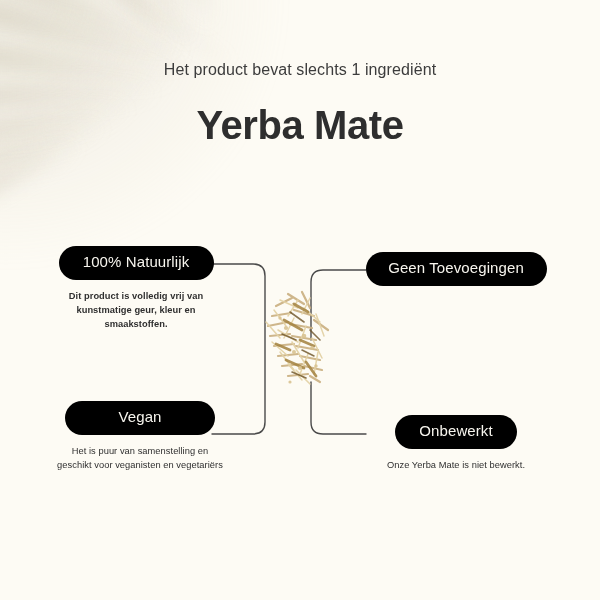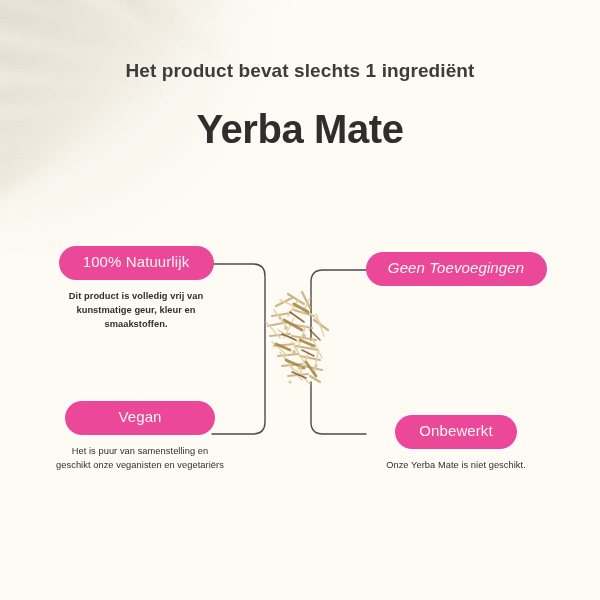--- a/index.html
+++ b/index.html
@@ -63,26 +63,26 @@
   
   .head-wrap {
     position: absolute;
     top: 60px;
     left: 0;
     width: 600px;
     text-align: center;
     z-index: 3;
   }
   .subhead {
-    font-size: 19px;
+    font-size: 16px;
     color: #3c3c3c;
     letter-spacing: 0.1px;
     line-height: 1.2;
     margin: 0;
-    font-weight: 700;
+    font-weight: 400;
   }
   .title {
     margin: 26px 0 12px 0;
     font-size: 40px;
     font-weight: 700;
     color: #2e2e2e;
     letter-spacing: -0.4px;
     line-height: 1;
   }
 
@@ -104,21 +104,21 @@
   }
 
   
   .feature {
     position: absolute;
     z-index: 4;
     text-align: center;
   }
   .pill {
     display: inline-block;
-    background: #ec4899;
+    background: #000000;
     color: #f7f5ee;
     border-radius: 999px;
     font-size: 15px;
     font-weight: 500;
     letter-spacing: 0.1px;
     padding: 8px 22px 9px;
     line-height: 1.1;
     white-space: nowrap;
     box-sizing: border-box;
   }
@@ -127,21 +127,21 @@
     font-size: 9.3px;
     line-height: 1.55;
     color: #2f2f2f;
     letter-spacing: 0.05px;
   }
 
   .feat-natural  { left: 43px;  top: 246px; width: 186px; }
   .feat-natural .pill  { width: 155px; }
   .feat-natural .desc  { width: 165px; font-weight: bold; }
 
-  .feat-noadd    { left: 358px; top: 252px; width: 196px; font-style: italic; }
+  .feat-noadd    { left: 358px; top: 252px; width: 196px; }
   .feat-noadd .pill    { width: 181px; }
   .feat-noadd .desc    { width: 170px; }
 
   .feat-vegan    { left: 47px;  top: 401px; width: 186px; }
   .feat-vegan .pill    { width: 150px; }
   .feat-vegan .desc    { width: 172px; }
 
   .feat-raw      { left: 358px; top: 415px; width: 196px; }
   .feat-raw .pill      { width: 122px; }
   .feat-raw .desc      { width: 150px; }
@@ -254,21 +254,21 @@
     <div class="pill">100% Natuurlijk</div>
     <div class="desc">Dit product is volledig vrij van kunstmatige geur, kleur en smaakstoffen.</div>
   </div>
 
   <div class="feature feat-noadd">
     <div class="pill">Geen Toevoegingen</div>
   </div>
 
   <div class="feature feat-vegan">
     <div class="pill">Vegan</div>
-    <div class="desc">Het is puur van samenstelling en geschikt onze veganisten en vegetariërs</div>
+    <div class="desc">Het is puur van samenstelling en geschikt voor veganisten en vegetariërs</div>
   </div>
 
   <div class="feature feat-raw">
     <div class="pill">Onbewerkt</div>
-    <div class="desc">Onze Yerba Mate is niet geschikt.</div>
+    <div class="desc">Onze Yerba Mate is niet bewerkt.</div>
   </div>
 
 </div>
 
 </body></html>

